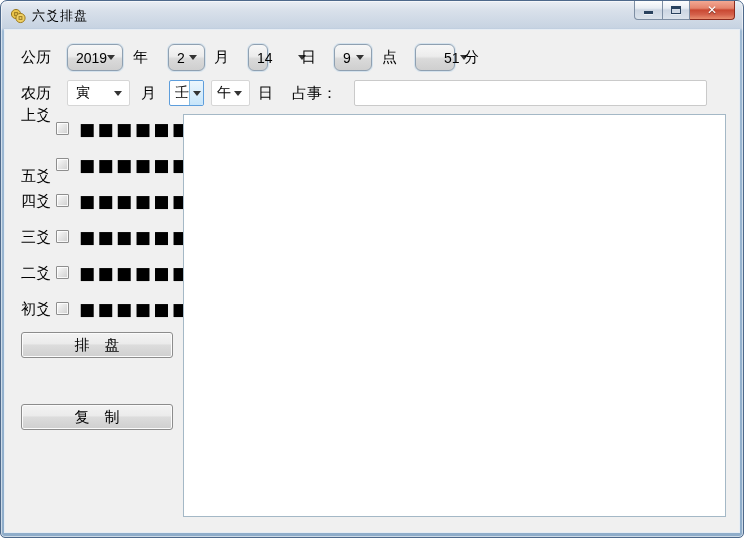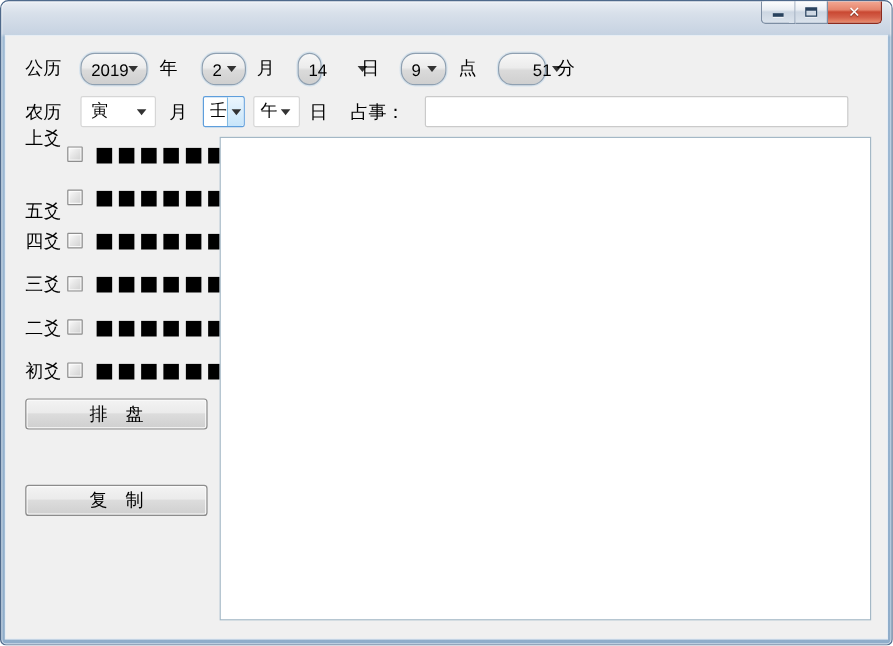--- a/index.html
+++ b/index.html
@@ -39,21 +39,21 @@
   .client {
     position:absolute; left:4px; top:29px; right:4px; bottom:5px;
     background:#f0f0f0; box-shadow:0 0 0 1px #e7edf4;
   }
 
   
   .lbl { position:absolute; height:26px; display:flex; align-items:center; font-size:15px; color:#000; white-space:nowrap; }
 
   .combo {
     position:absolute; height:27px; display:flex; align-items:center;
-    border-radius:12px; cursor:default;
+    border-radius:6px; cursor:default;
   }
   .combo-gray {
     border:1px solid #8fa0b1;
     background:linear-gradient(#f7f7f7,#ececec 45%,#dadada 55%,#cfcfcf);
     box-shadow:0 0 0 1px rgba(190,215,235,.55);
   }
   .combo-white { height:26px; border:1px solid #d6d6d6; background:#fff; border-radius:2px; }
   .combo-focus { border:1px solid #5e9edc; }
   .combo-val { font-size:14px; padding-left:8px; color:#000; white-space:nowrap; }
   .arr {
@@ -97,20 +97,29 @@
     position:absolute; left:178px; top:84px; width:543px; height:403px;
     border:1px solid #a4b8c6; background:#fff; resize:none; outline:none;
     font-family:"Liberation Sans",sans-serif; font-size:14px; padding:4px;
   }
 </style>
 </head>
 <body>
 
 <div class="window">
 
+  <div class="titlebar">
+    <svg class="app-icon" viewBox="0 0 16 16">
+      <circle cx="6" cy="6" r="4.6" fill="#e9c349" stroke="#9b7a22" stroke-width="1"></circle>
+      <rect x="4.6" y="4.6" width="2.8" height="2.8" fill="none" stroke="#9b7a22" stroke-width="1"></rect>
+      <circle cx="10.5" cy="10" r="4.6" fill="#f0d063" stroke="#9b7a22" stroke-width="1"></circle>
+      <rect x="9.1" y="8.6" width="2.8" height="2.8" fill="none" stroke="#9b7a22" stroke-width="1"></rect>
+    </svg>
+    <span class="title-text">六爻排盘</span>
+  </div>
   <div class="win-controls">
     <div class="ctrl ctrl-min">
         <span class="glyph-min"></span>
       </div>
     <div class="ctrl ctrl-max">
         <span class="glyph-max"></span>
       </div>
     <div class="ctrl ctrl-close">
         <span class="glyph-close">✕</span>
       </div>

